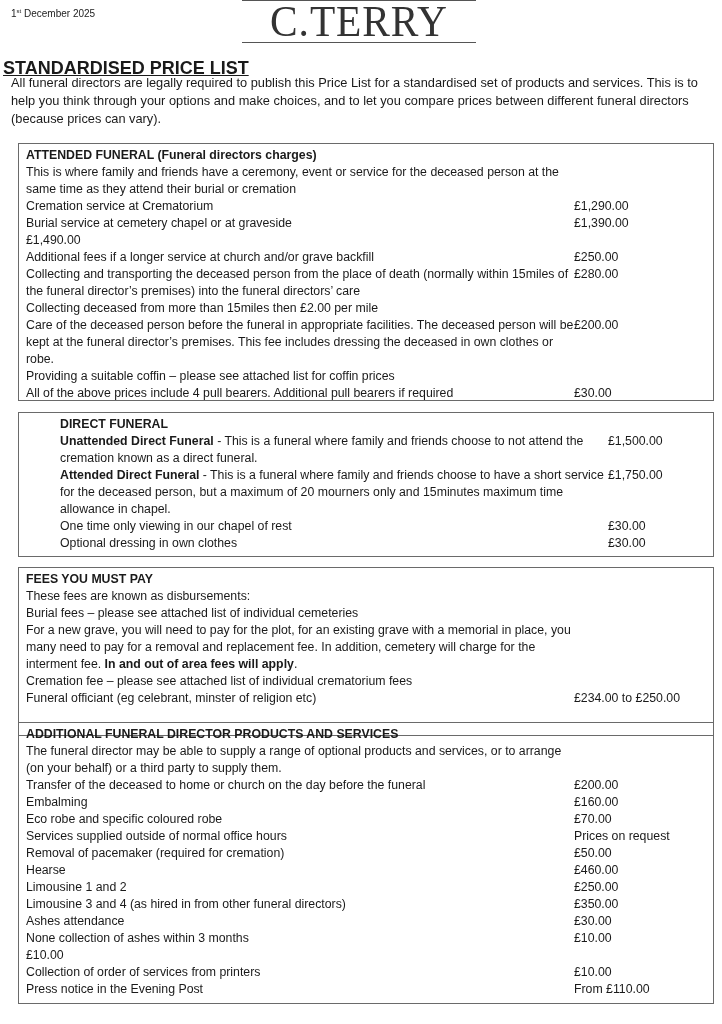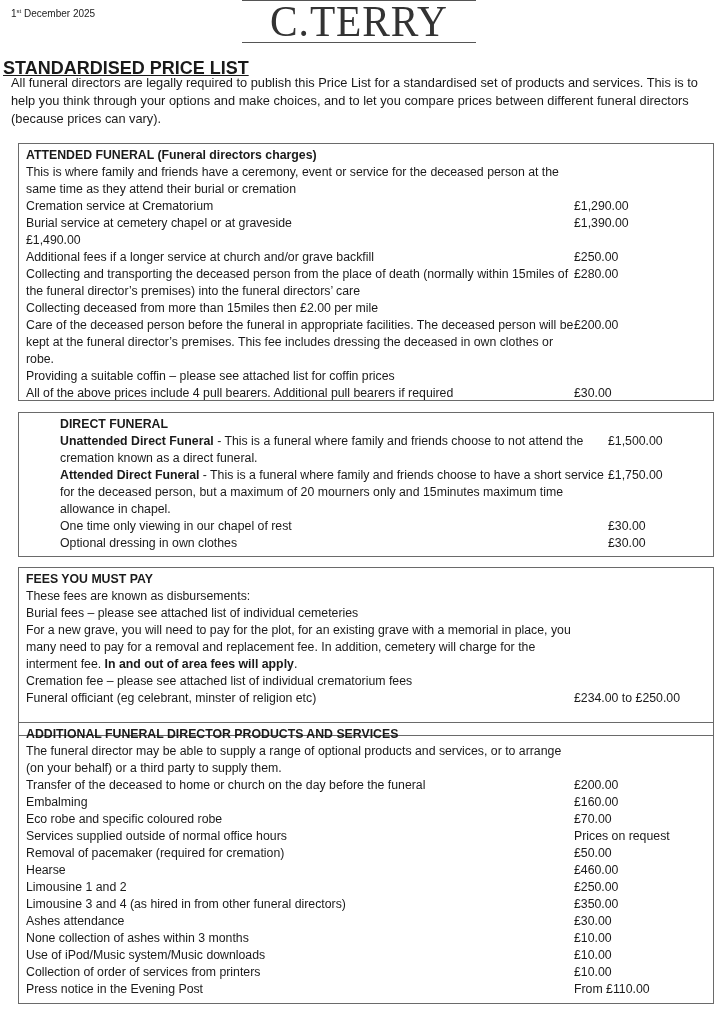--- a/index.html
+++ b/index.html
@@ -187,21 +187,20 @@
     </div>
   <div class="row">
       <div class="desc">Ashes attendance</div>
       <div class="price">£30.00</div>
     </div>
   <div class="row">
       <div class="desc">None collection of ashes within 3 months</div>
       <div class="price">£10.00</div>
     </div>
   <div class="row">
-      <div class="desc">Use of iPod/Music system/Music downloads</div>
       <div class="price">£10.00</div>
     </div>
   <div class="row">
       <div class="desc">Collection of order of services from printers</div>
       <div class="price">£10.00</div>
     </div>
   <div class="row">
       <div class="desc">Press notice in the Evening Post</div>
       <div class="price">From £110.00</div>
     </div>

